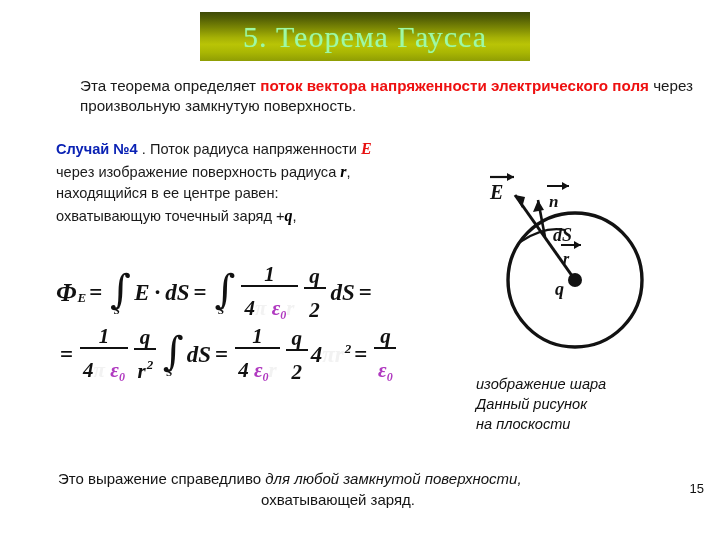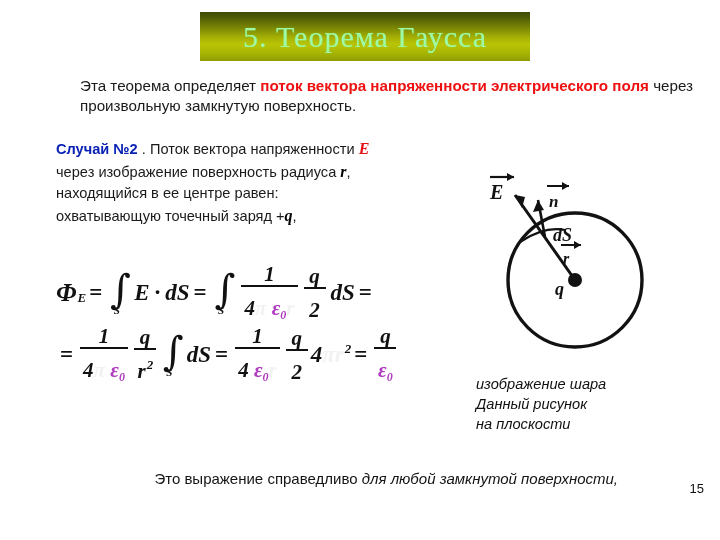--- a/index.html
+++ b/index.html
@@ -193,21 +193,21 @@
   
   #closing {
     position: absolute;
     left: 58px;
     top: 468px;
     width: 560px;
     font-size: 15px;
     line-height: 21px;
     color: #141414;
   }
-  #closing .l1 { display: block; text-align: right; white-space: nowrap; }
+  #closing .l1 { display: block; text-align: left; white-space: nowrap; }
   #closing .l2 { display: block; text-align: center; }
   .ital { font-style: italic; }
 
   
   #slide-number {
     position: absolute;
     right: 16px;
     bottom: 44px;
     font-size: 13px;
     color: #111;
@@ -216,21 +216,21 @@
 </head>
 <body>
 
 <div id="title-banner">
   <span id="title-text">5. Теорема  Гаусса</span>
 </div>
 
 <div id="intro-paragraph"><span class="plain">Эта теорема определяет </span><span class="red-bold">поток вектора напряженности электрического</span> <span class="red-bold">поля</span><span class="plain"> через произвольную замкнутую поверхность.</span></div>
 
 <div id="case-block">
-  <div class="case-line"><span class="blue-bold">Случай №2</span><span> . Поток вектора напряженности </span><span class="sym-red">E</span></div>
+  <div class="case-line"><span class="blue-bold">Случай №4</span><span> . Поток радиуса напряженности </span><span class="sym-red">E</span></div>
   <div class="case-line"><span>через изображение поверхность радиуса  </span><span class="sym-bk">r</span><span>,</span></div>
   <div class="case-line">находящийся в ее центре равен:</div>
   <div class="case-line"><span>охватывающую точечный заряд +</span><span class="sym-bk">q</span><span>,</span></div>
 </div>
 
 <div id="formula-area">
 
   <div class="formula-row">
     <span class="phi">Φ</span>
       <span class="sub">E</span>
@@ -340,15 +340,16 @@
 </div>
 
 <div id="figure-caption">
   <div>изображение шара</div>
   <div>Данный рисунок</div>
   <div>на плоскости</div>
 </div>
 
 <div id="closing">
   <span class="l1"><span>Это выражение справедливо </span><span class="ital">для любой замкнутой поверхности,</span></span>
+  <span class="l2">охватывающей заряд.</span>
 </div>
 
 <div id="slide-number">15</div>
 
 </body></html>

